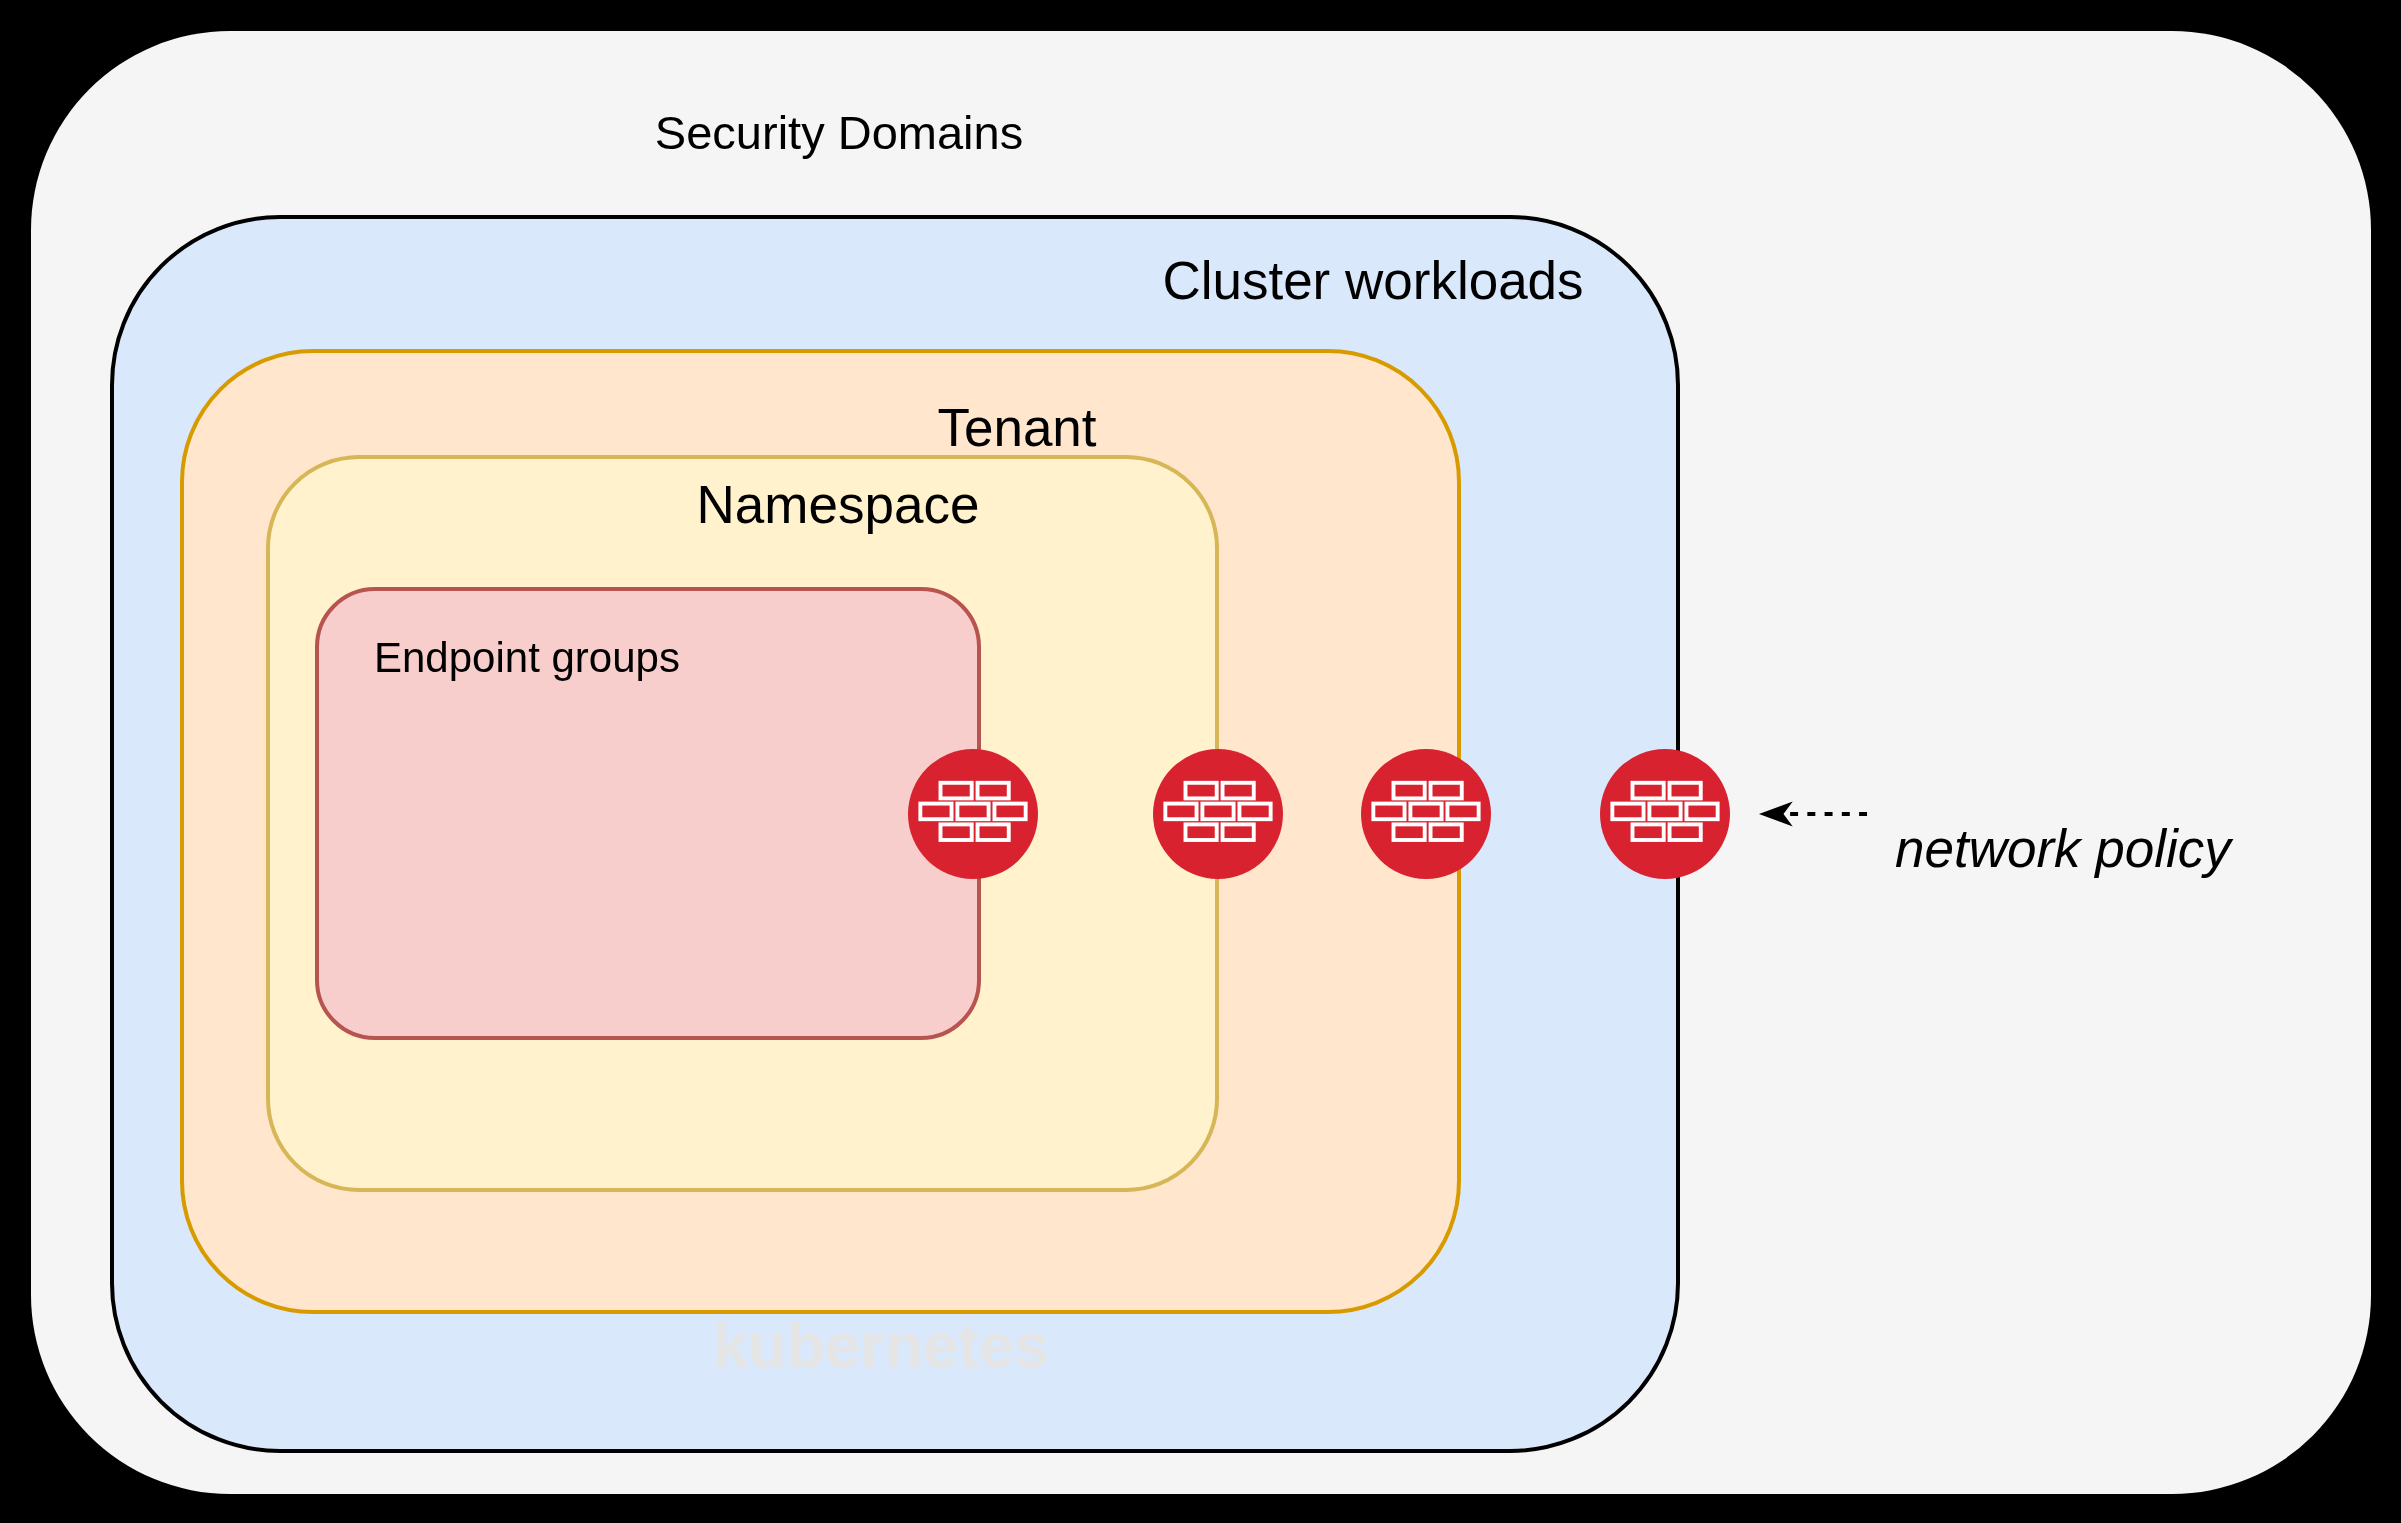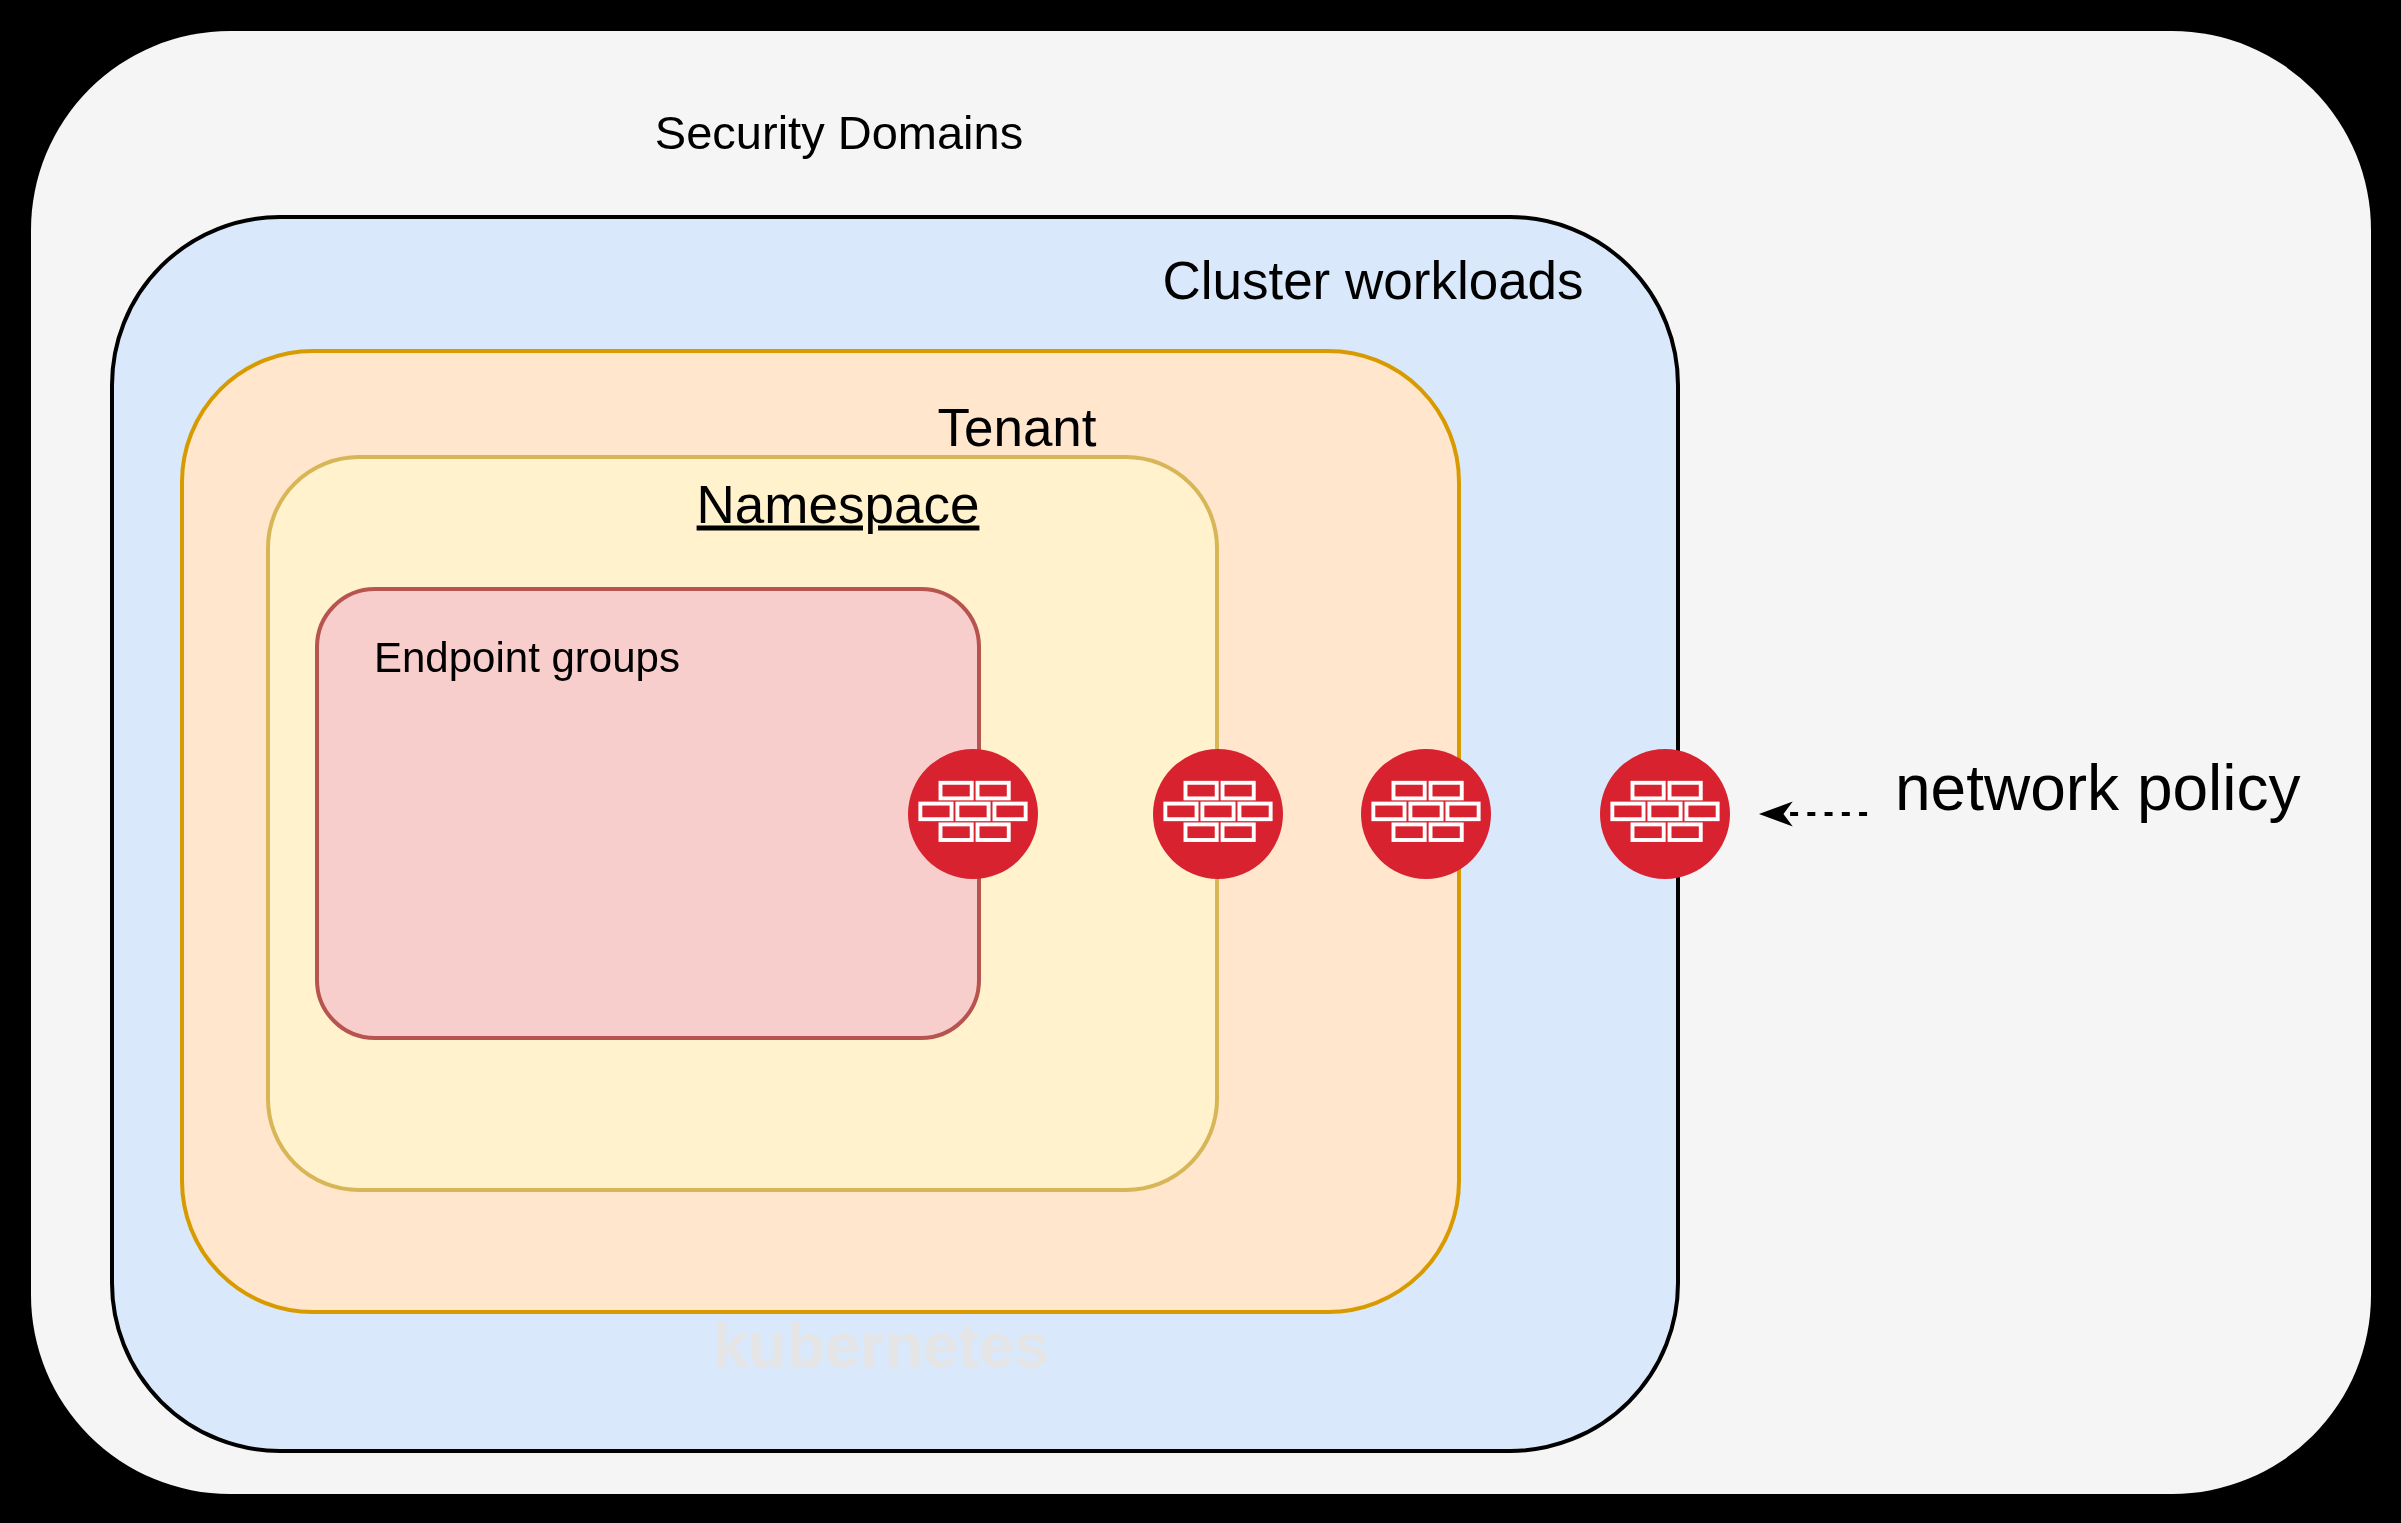--- a/index.html
+++ b/index.html
@@ -75,38 +75,38 @@
   .lbl-tenant {
     left: 1017px; top: 399px;
     transform: translate(-50%, -50%);
     font-size: 53px;
     margin-top: 28px;
   }
   .lbl-namespace {
     left: 838px; top: 504px;
     transform: translate(-50%, -50%);
     font-size: 53px;
-    text-decoration: underline;
   }
   .lbl-endpoint {
     left: 374px; top: 658px;
     transform: translateY(-50%);
     font-size: 42px;
   }
   .lbl-kubernetes {
     left: 881px; top: 1345px;
     transform: translate(-50%, -50%);
     font-size: 63px;
     font-weight: bold;
     color: #e5e5e5;
   }
   .lbl-policy {
-    left: 1895px; top: 788px;
+    left: 1895px; top: 848px;
     transform: translateY(-50%);
-    font-size: 64px;
+    font-size: 53px;
+    font-style: italic;
   }
 
   
   .firewall {
     width: 130px; height: 130px;
     top: 749px;
   }
   .fw-1 { left: 908px; }
   .fw-2 { left: 1153px; }
   .fw-3 { left: 1361px; }

